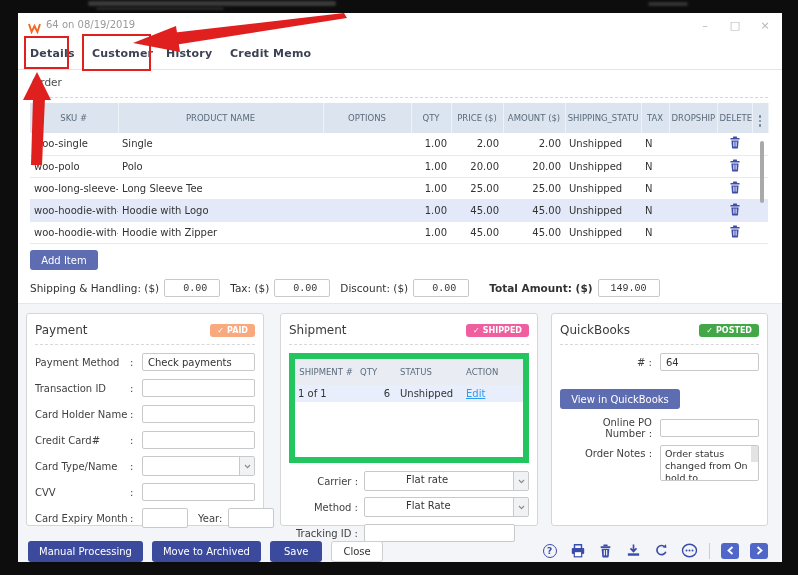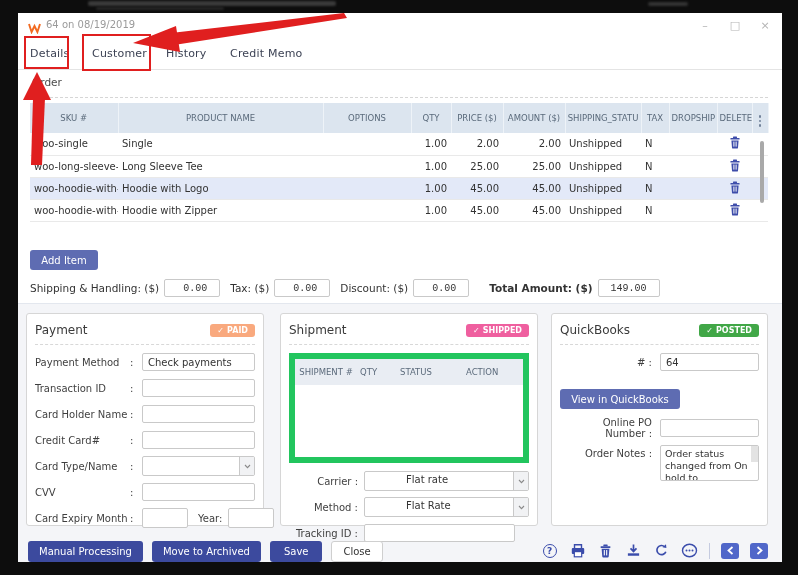--- a/index.html
+++ b/index.html
@@ -11,21 +11,21 @@
 
   
   .titlebar { position:absolute; top:0; left:0; right:0; height:24px; }
   .logo { position:absolute; left:10px; top:6px; }
   .win-title { position:absolute; left:28px; top:6px; font-size:10px; color:#9a9a9a; }
   .win-controls { position:absolute; right:6px; top:3px; display:flex; gap:8px; }
   .win-btn { width:22px; height:18px; display:flex; align-items:center; justify-content:center; color:#b4b4b4; font-size:11px; cursor:default; }
 
   
   .tabbar { position:absolute; top:24px; left:0; right:0; height:33px; border-bottom:1px solid #e4e4e4; }
-  .tab { position:absolute; top:10px; font-size:11px; color:#3c4254; letter-spacing:.2px; cursor:pointer; }
+  .tab { position:absolute; top:10px; font-size:11px; color:#3c4254; letter-spacing:.2px; cursor:pointer;font-weight:bold; }
 
   
   .order-label { position:absolute; left:14px; top:63px; font-size:10.5px; color:#4a4a4a; }
   .dashed-sep { position:absolute; left:12px; right:14px; top:84px; border-top:1px dashed #d6d6d6; }
 
   .order-table-wrap { position:absolute; left:12px; top:90px; width:738px; }
   table.order { width:100%; border-collapse:collapse; table-layout:fixed; }
   table.order th { background:#dce5ef; color:#5a6a7b; font-size:8.5px; font-weight:normal;
     height:30px; padding:1px 2px; text-align:center; border-right:1px solid #eef3f8; overflow:hidden; line-height:1.25; vertical-align:middle; }
   table.order th.nowrap { white-space:nowrap; }
@@ -186,20 +186,39 @@
           <td class="ctr"><svg width="12" height="13" viewBox="0 0 12 13">
                   <rect x="4" y="0.5" width="4" height="1.6" rx="0.5" fill="#3e4daa"></rect>
                   <rect x="1.4" y="2" width="9.2" height="1.6" rx="0.5" fill="#3e4daa"></rect>
                   <path d="M2.4 4.4h7.2l-.6 7.3a1 1 0 0 1-1 .9H4a1 1 0 0 1-1-.9z" fill="#3e4daa"></path>
                   <rect x="4.4" y="5.6" width="1" height="5" fill="#fff"></rect>
                   <rect x="6.6" y="5.6" width="1" height="5" fill="#fff"></rect>
                 </svg></td>
           <td></td>
         </tr>
         <tr>
+          <td>woo-polo</td>
+          <td>Polo</td>
+          <td></td>
+          <td class="num">1.00</td>
+          <td class="num">20.00</td>
+          <td class="num">20.00</td>
+          <td>Unshipped</td>
+          <td>N</td>
+          <td></td>
+          <td class="ctr"><svg width="12" height="13" viewBox="0 0 12 13">
+                  <rect x="4" y="0.5" width="4" height="1.6" rx="0.5" fill="#3e4daa"></rect>
+                  <rect x="1.4" y="2" width="9.2" height="1.6" rx="0.5" fill="#3e4daa"></rect>
+                  <path d="M2.4 4.4h7.2l-.6 7.3a1 1 0 0 1-1 .9H4a1 1 0 0 1-1-.9z" fill="#3e4daa"></path>
+                  <rect x="4.4" y="5.6" width="1" height="5" fill="#fff"></rect>
+                  <rect x="6.6" y="5.6" width="1" height="5" fill="#fff"></rect>
+                </svg></td>
+          <td></td>
+        </tr>
+        <tr>
           <td>woo-long-sleeve-te</td>
           <td>Long Sleeve Tee</td>
           <td></td>
           <td class="num">1.00</td>
           <td class="num">25.00</td>
           <td class="num">25.00</td>
           <td>Unshipped</td>
           <td>N</td>
           <td></td>
           <td class="ctr"><svg width="12" height="13" viewBox="0 0 12 13">
@@ -355,20 +374,26 @@
               <col style="width:66px">
               <col>
             </colgroup>
           <tbody>
               <tr>
             <th style="text-align:center">SHIPMENT #</th>
             <th>QTY</th>
             <th>STATUS</th>
             <th>ACTION</th>
           </tr>
+          <tr>
+            <td>1 of 1</td>
+            <td style="text-align:right;padding-right:7px;">6</td>
+            <td>Unshipped</td>
+            <td><span class="edit-link">Edit</span></td>
+          </tr>
         </tbody>
           </table>
       </div>
       <div class="frow">
         <span class="rlabel">Carrier :</span>
         <span class="select">
           <span class="sel-text">Flat rate</span>
           <span class="sel-btn">
               <svg width="7" height="5" viewBox="0 0 7 5">
                 <polyline points="1,1 3.5,3.6 6,1" fill="none" stroke="#8a8a8a" stroke-width="1.1"></polyline>

